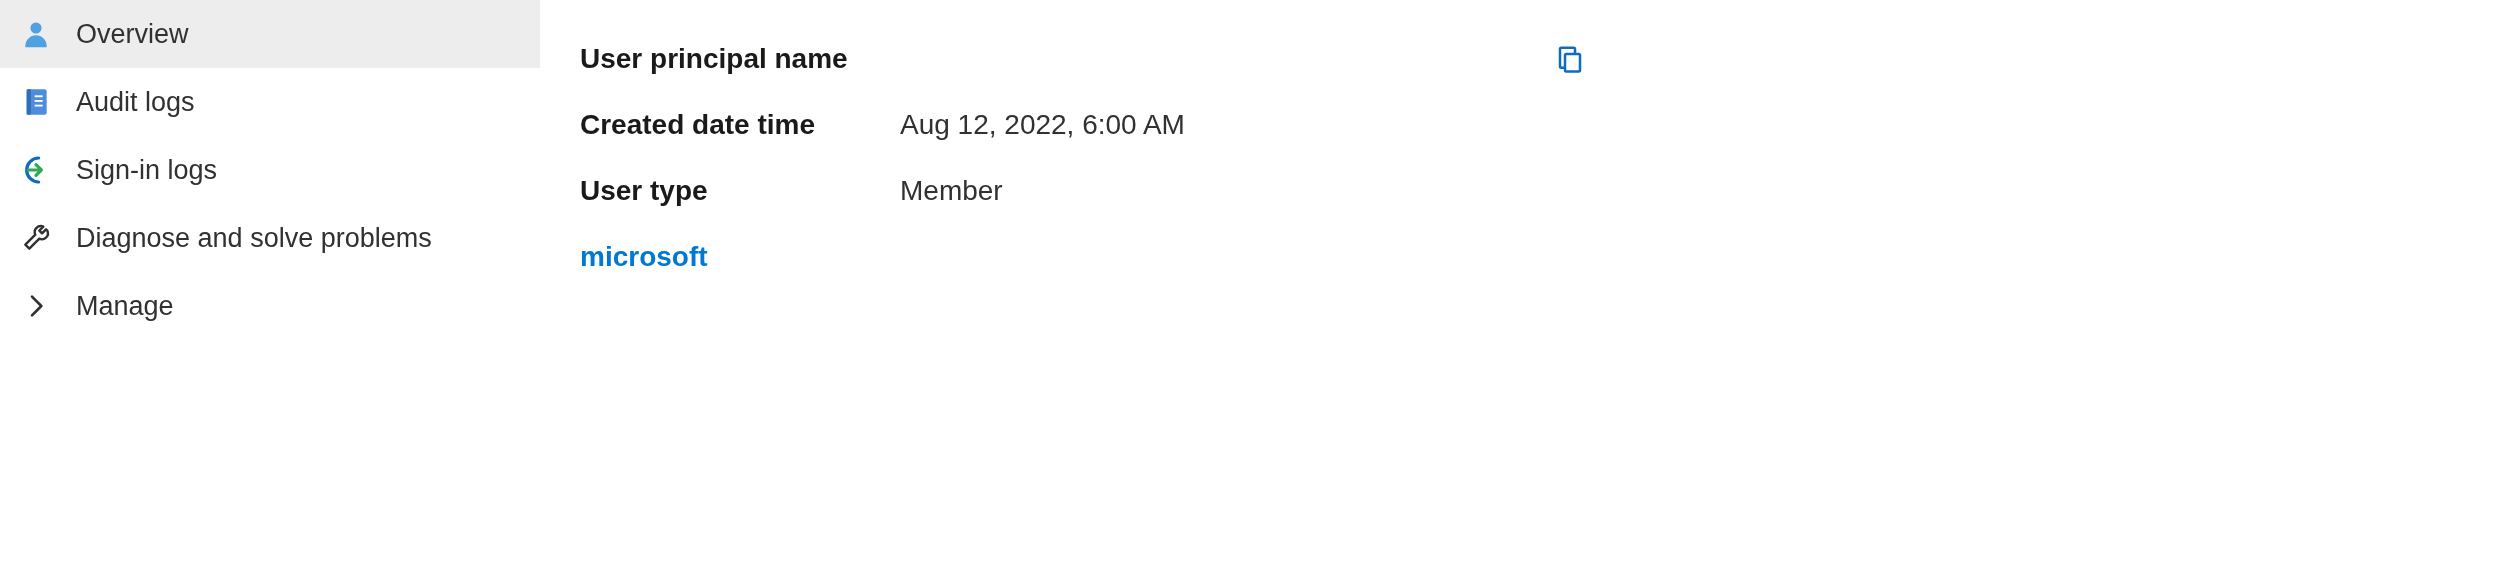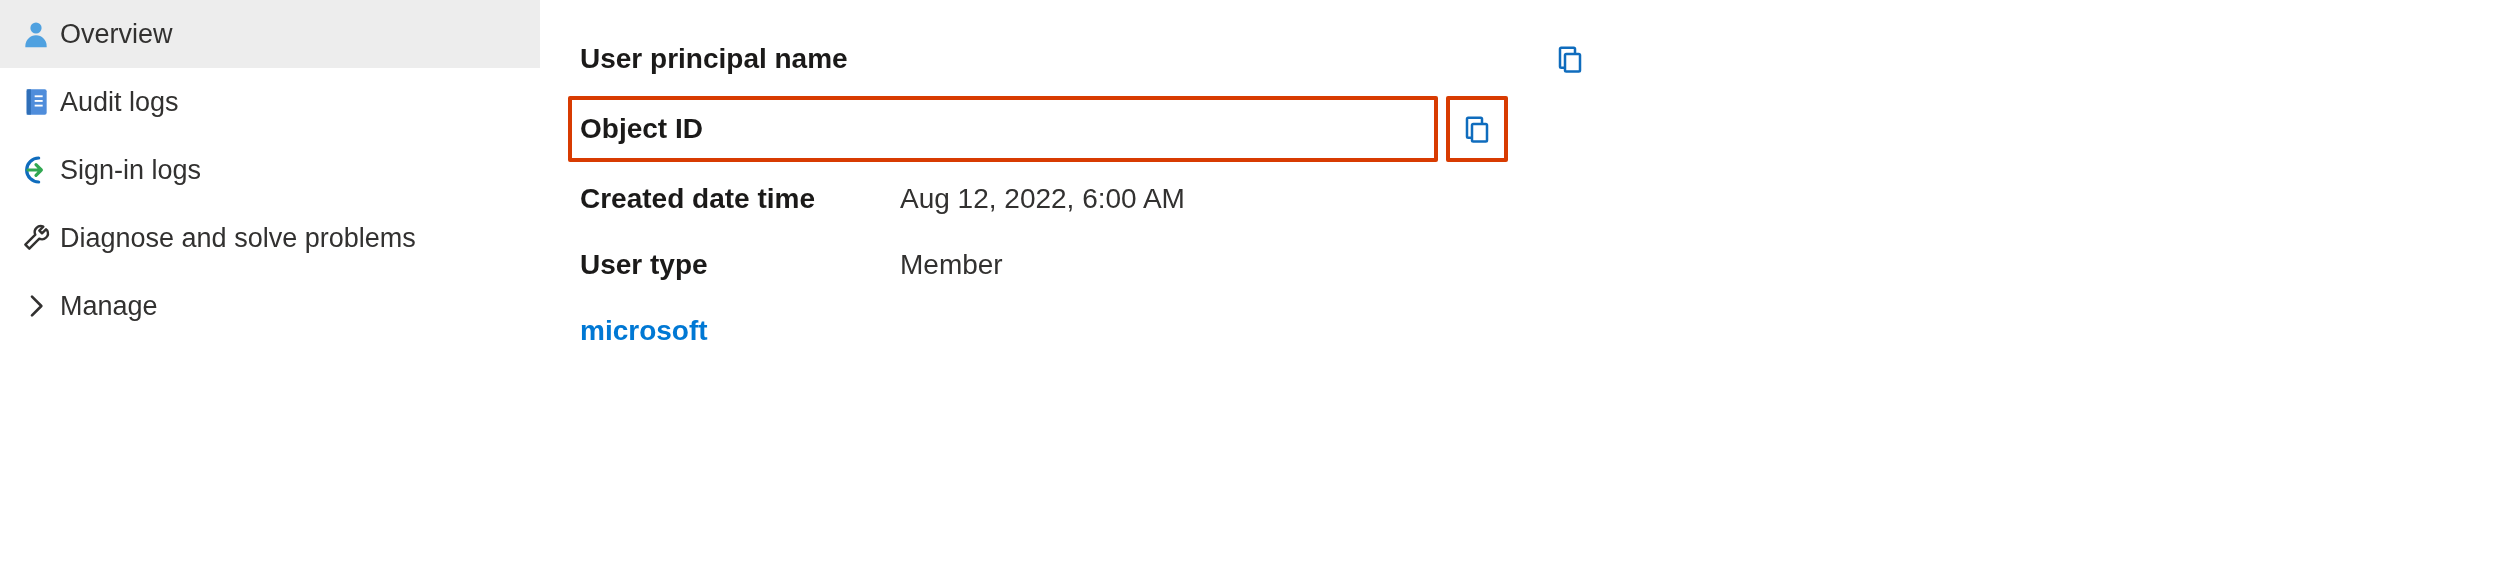--- a/index.html
+++ b/index.html
@@ -10,21 +10,21 @@
       font-size: 26px;
       display: flex;
       width: 2514px;
       height: 566px;
       overflow: hidden;
     }
     .sidebar { width: 540px; padding-top: 0; }
     .sidebar-item {
       display: flex;
       align-items: center;
-      gap: 6px;
+      gap: 22px;
       padding: 16px 24px 16px 18px;
       cursor: pointer;
       font-size: 27px;
       color: #323130;
       line-height: 1.2;
     }
     .sidebar-item.selected { background: #ededed; }
     .sidebar-item .icon {
       width: 36px; height: 36px;
       display: flex; align-items: center; justify-content: center;
@@ -148,34 +148,20 @@
         <span class="field-value"></span>
         <button class="copy-btn">
           <svg viewBox="0 0 24 24" fill="none" stroke-width="2">
               <rect x="8" y="8" width="12" height="14" rx="1"></rect>
               <path d="M16 8V4a1 1 0 0 0-1-1H5a1 1 0 0 0-1 1v14a1 1 0 0 0 1 1h3"></path>
             </svg>
         </button>
       </div>
     </div>
 
-    <div class="highlight-container">
-      <div class="highlight-row">
-        <div class="field-label">Object ID</div>
-        <span class="field-value"></span>
-      </div>
-      <div class="highlight-copy-box">
-        <button class="copy-btn">
-          <svg viewBox="0 0 24 24" fill="none" stroke-width="2">
-              <rect x="8" y="8" width="12" height="14" rx="1"></rect>
-              <path d="M16 8V4a1 1 0 0 0-1-1H5a1 1 0 0 0-1 1v14a1 1 0 0 0 1 1h3"></path>
-            </svg>
-        </button>
-      </div>
-    </div>
 
     <div class="field-row">
       <div class="field-label">Created date time</div>
       <div class="field-value-area">
         <span class="field-value">Aug 12, 2022, 6:00 AM</span>
       </div>
     </div>
 
     <div class="field-row">
       <div class="field-label">User type</div>

